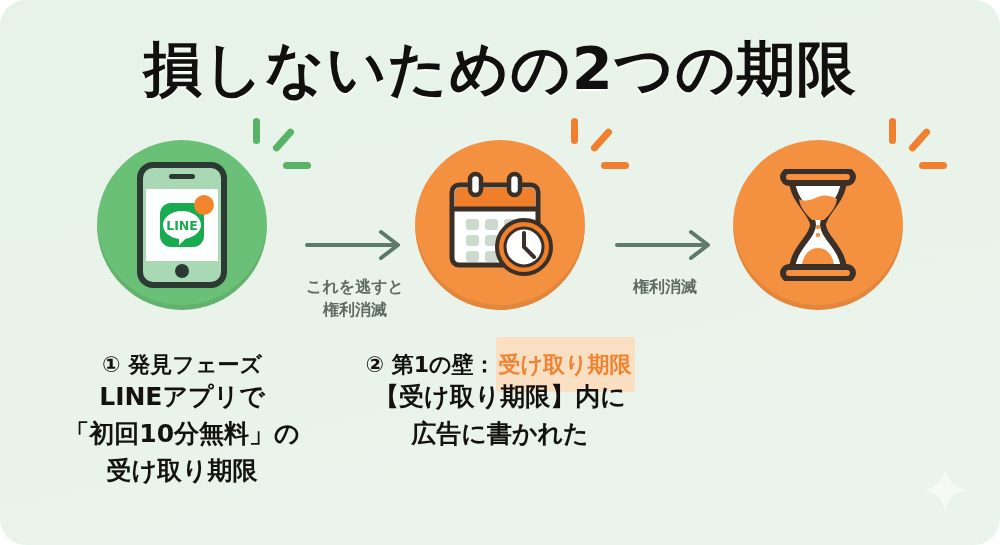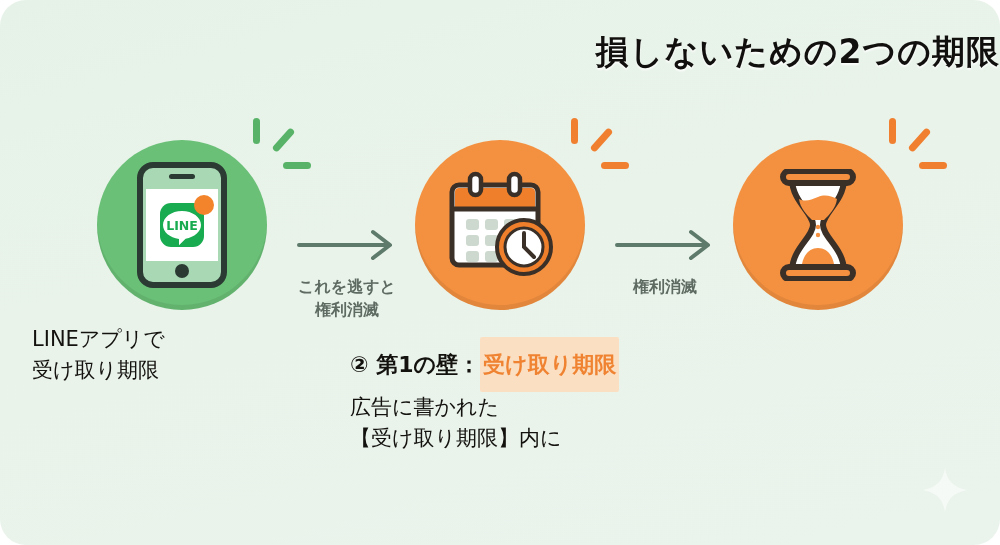--- a/index.html
+++ b/index.html
@@ -22,34 +22,35 @@
     overflow: hidden;
     box-sizing: border-box;
   }
 
   
   .title {
     position: absolute;
     top: 30px;
     left: 0;
     width: 1000px;
-    text-align: right;
-    font-size: 33px;
+    text-align: center;
+    font-size: 59px;
     font-weight: 700;
     letter-spacing: 1px;
     color: #12100e;
     text-shadow: 0 2px 2px rgba(255,255,255,0.85);
     white-space: nowrap;
   }
 
   
   .col {
     position: absolute;
     top: 140px;
     width: 300px;
+    text-align: center;
   }
   .col-1 { left: 32px; }
   .col-2 { left: 350px; }
   .col-3 { left: 668px; }
 
   .circle {
     position: relative;
     width: 170px;
     height: 170px;
     margin: 0 auto;
@@ -95,35 +96,34 @@
     white-space: nowrap;
     line-height: 1.2;
   }
   .hl {
     color: #ef8331;
     background: #fbdfc2;
     padding: 15px 3px;
     border-radius: 2px;
   }
   .body-text {
-    margin-top: 14px;
-    font-size: 21px;
-    font-weight: 400;
+    font-size: 25px;
+    font-weight: 700;
     color: #14120f;
     line-height: 1.48;
   }
 
   
   .connector {
     position: absolute;
     top: 228px;
     width: 150px;
     text-align: center;
   }
-  .connector-1 { left: 272px; text-align: center; }
+  .connector-1 { left: 280px; text-align: center; }
   .connector-2 { left: 590px; }
   .arrow-svg { display: block; margin: 0 auto; }
   .connector-label {
     margin-top: 14px;
     font-size: 16px;
     font-weight: 700;
     color: #5e6b62;
     line-height: 1.42;
   }
 
@@ -155,22 +155,26 @@
         <path d="M46 50c-10.5 0-19 6.3-19 14.1 0 7 6.8 12.8 16 13.9v6.2l6.6-6.5c8.8-1.4 15.4-7 15.4-13.6C65 56.3 56.5 50 46 50z" fill="#ffffff"></path>
         <text x="46" y="69" font-family="'DejaVu Sans','Liberation Sans',sans-serif" font-size="12.5" font-weight="700" fill="#18ab4f" text-anchor="middle">LINE</text>
         <circle cx="68" cy="44" r="10" fill="#f4842b"></circle>
       </svg>
       <div class="sparks">
         <span class="spark spark-v sp-green"></span>
         <span class="spark spark-d sp-green"></span>
         <span class="spark spark-h sp-green"></span>
       </div>
     </div>
+    <div class="heading">
+      <span>① 発見フェーズ</span>
+    </div>
     <div class="body-text">
       <div>LINEアプリで</div>
+      <div>「初回10分無料」の</div>
       <div>受け取り期限</div>
     </div>
   </div>
 
   <div class="connector connector-1">
     <svg class="arrow-svg" width="104" height="34" viewBox="0 0 104 34">
       <path d="M4 17h90M78 4l17 13-17 13" fill="none" stroke="#5e7a6b" stroke-width="4" stroke-linecap="round" stroke-linejoin="round"></path>
     </svg>
     <div class="connector-label">
       <div>これを逃すと</div>
@@ -203,22 +207,22 @@
       <div class="sparks">
         <span class="spark spark-v sp-orange"></span>
         <span class="spark spark-d sp-orange"></span>
         <span class="spark spark-h sp-orange"></span>
       </div>
     </div>
     <div class="heading">
       <span>② 第1の壁：</span><span class="hl">受け取り期限</span>
     </div>
     <div class="body-text">
+      <div>【受け取り期限】内に</div>
       <div>広告に書かれた</div>
-      <div>【受け取り期限】内に</div>
     </div>
   </div>
 
   <div class="connector connector-2">
     <svg class="arrow-svg" width="104" height="34" viewBox="0 0 104 34">
       <path d="M4 17h90M78 4l17 13-17 13" fill="none" stroke="#5e7a6b" stroke-width="4" stroke-linecap="round" stroke-linejoin="round"></path>
     </svg>
     <div class="connector-label">
       <div>権利消滅</div>
     </div>

